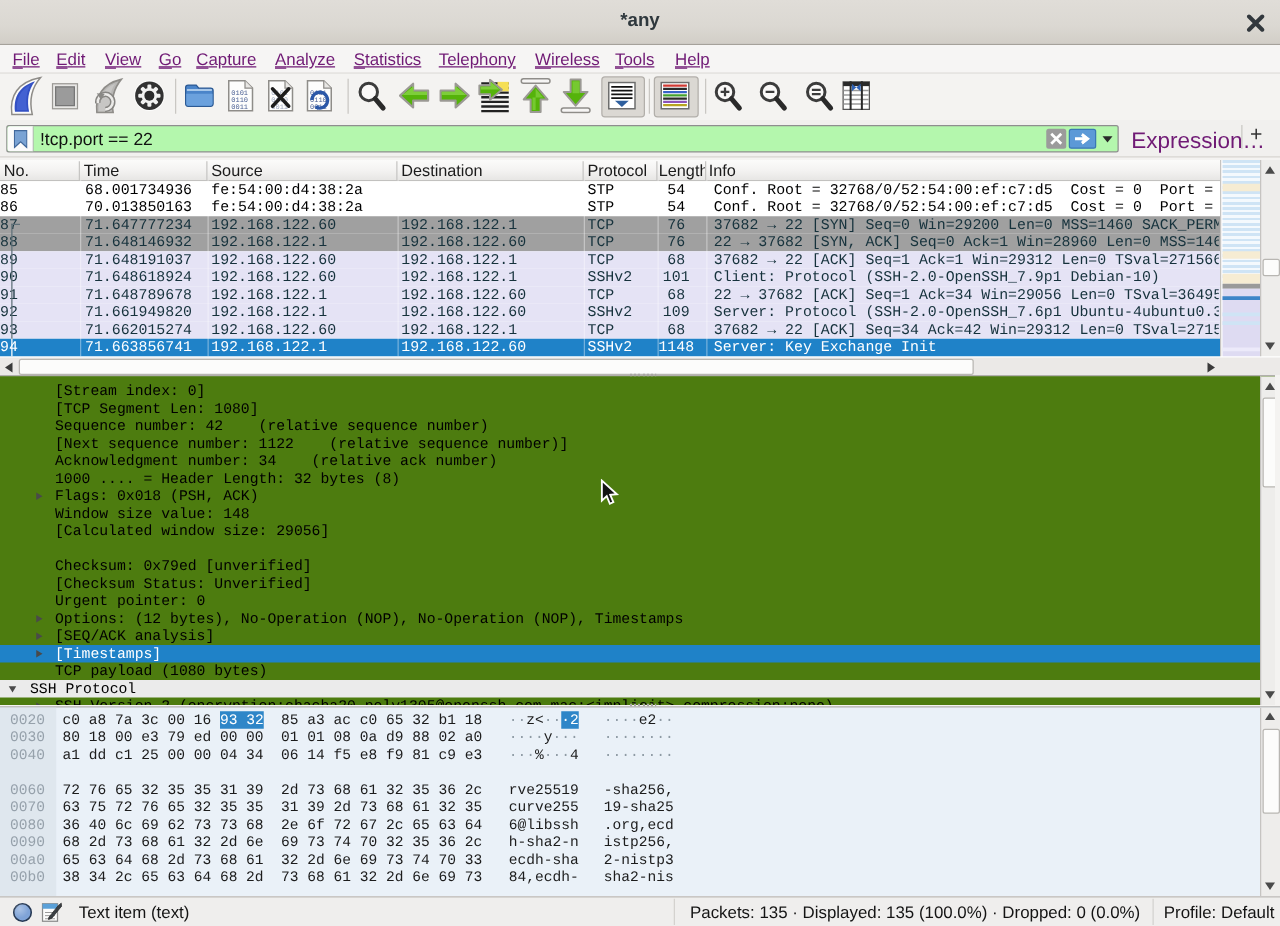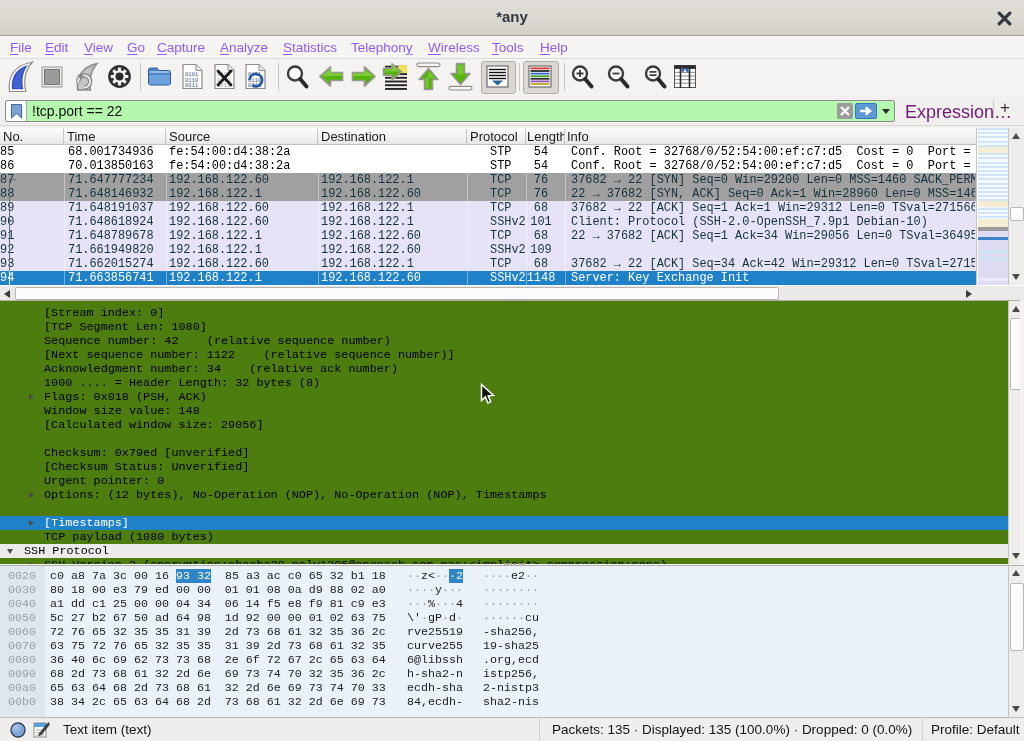--- a/index.html
+++ b/index.html
@@ -9,21 +9,21 @@
   i{font-style:normal;}
   b{font-weight:normal;}
   
   #titlebar{left:0;top:0;width:1024px;height:35px;
     background:linear-gradient(180deg,#e0ddd8 0%,#dbd8d2 60%,#d2cec7 100%);
     border-bottom:1px solid #a5a19a;}
   #title{left:0;top:8px;width:1024px;text-align:center;font-size:15px;
     font-weight:bold;color:#2f383d;}
   
   #menubar{left:0;top:36px;width:1024px;height:22px;background:#f6f5f4;border-bottom:1px solid #dcdad6;}
-  #menubar span{position:absolute;top:4px;font-size:13.5px;color:#8b5cf6;}
+  #menubar span{position:absolute;top:4px;font-size:13.5px;color:#701a75;text-decoration:underline;}
   #menubar u{text-decoration:underline;text-underline-offset:2px;}
   
   #toolbar{left:0;top:59px;width:1024px;height:37px;background:#f4f3f1;}
   .tsep{position:absolute;top:4px;width:1px;height:28px;background:#c9c7c3;}
   .tbtn{position:absolute;top:2px;height:31px;background:#dbd8d3;
     border:1px solid #b2afaa;border-radius:3px;}
   
   #filterbar{left:0;top:96px;width:1024px;height:29px;background:#f1f0ee;
     border-bottom:1px solid #d7d5d1;}
   #finput{position:absolute;left:5px;top:4px;width:888px;height:20px;
@@ -38,21 +38,21 @@
     border-bottom:1px solid #c2c1bf;}
   #phead span{position:absolute;top:1px;font-size:13px;color:#1b1b1b;}
   .hsep{position:absolute;top:1px;width:1px;height:15px;background:#c6c5c3;}
   .prow{position:absolute;left:0;width:976px;height:14px;line-height:14.5px;
     font-family:"Liberation Mono",monospace;font-size:11.9px;}
   .prow span{position:absolute;white-space:pre;}
   .cn{left:0;width:61px;text-align:left;}
   .ct{left:68px;}
   .cs{left:169px;}
   .cd{left:321px;}
-  .cp{left:470px;margin-left:20px;}
+  .cp{left:470px;}
   .cl{left:516px;width:50px;text-align:center;}
   .ci{left:571px;width:404px;overflow:hidden;}
   .rw{background:#ffffff;color:#000000;}
   .rg{background:#a0a0a0;color:#16323c;}
   .rl{background:#e5e3f5;color:#16323c;}
   .rs{background:#1f82c8;color:#ffffff;}
   .gridv{position:absolute;top:16px;width:1px;height:141px;background:rgba(255,255,255,0.38);}
   
   .sb{position:absolute;background:#eeedeb;}
   .sthumb{position:absolute;background:#fcfcfb;border:1px solid #b8b6b2;border-radius:2px;}
@@ -390,20 +390,21 @@
       <span class="cl">68</span>
       <span class="ci">22 → 37682 [ACK] Seq=1 Ack=34 Win=29056 Len=0 TSval=36495</span>
     </div>
   <div class="prow rl" style="top:115px">
       <span class="cn">92</span>
       <span class="ct">71.661949820</span>
       <span class="cs">192.168.122.1</span>
       <span class="cd">192.168.122.60</span>
       <span class="cp">SSHv2</span>
       <span class="cl">109</span>
+      <span class="ci">Server: Protocol (SSH-2.0-OpenSSH_7.6p1 Ubuntu-4ubuntu0.3</span>
     </div>
   <div class="prow rl" style="top:129px">
       <span class="cn">93</span>
       <span class="ct">71.662015274</span>
       <span class="cs">192.168.122.60</span>
       <span class="cd">192.168.122.1</span>
       <span class="cp">TCP</span>
       <span class="cl">68</span>
       <span class="ci">37682 → 22 [ACK] Seq=34 Ack=42 Win=29312 Len=0 TSval=2715</span>
     </div>
@@ -486,20 +487,24 @@
   <div class="drow" style="top:159px">
       <span style="left:44px">[Checksum Status: Unverified]</span>
     </div>
   <div class="drow" style="top:173px">
       <span style="left:44px">Urgent pointer: 0</span>
     </div>
   <div class="drow" style="top:187px">
       <i class="tri trir" style="left:29px"></i>
       <span style="left:44px">Options: (12 bytes), No-Operation (NOP), No-Operation (NOP), Timestamps</span>
     </div>
+  <div class="drow" style="top:201px">
+      <i class="tri trir" style="left:29px"></i>
+      <span style="left:44px">[SEQ/ACK analysis]</span>
+    </div>
   <div class="drow" style="top:215px;background:#1f82c8;color:#fff">
       <i class="tri trir" style="left:29px"></i>
       <span style="left:44px">[Timestamps]</span>
     </div>
   <div class="drow" style="top:229px">
       <span style="left:44px">TCP payload (1080 bytes)</span>
     </div>
   <div class="drow" style="top:243px;background:#ebebeb">
       <i class="tri trid" style="left:7px"></i>
       <span style="left:24px">SSH Protocol</span>
@@ -525,26 +530,20 @@
       <span class="xoff">0030</span>
       <span class="xh1">80 18 00 e3 79 ed 00 00  01 01 08 0a d9 88 02 a0</span>
       <span class="xa1"><i class="dot">····</i>y<i class="dot">···</i></span>
       <span class="xa2"><i class="dot">········</i></span>
     </div>
   <div class="xrow" style="top:31px">
       <span class="xoff">0040</span>
       <span class="xh1">a1 dd c1 25 00 00 04 34  06 14 f5 e8 f9 81 c9 e3</span>
       <span class="xa1"><i class="dot">···</i>%<i class="dot">···</i>4</span>
       <span class="xa2"><i class="dot">········</i></span>
-    </div>
-  <div class="xrow" style="top:45px">
-      <span class="xoff">0050</span>
-      <span class="xh1">5c 27 b2 67 50 ad 64 98  1d 92 00 00 01 02 63 75</span>
-      <span class="xa1">\'<i class="dot">·</i>gP<i class="dot">·</i>d<i class="dot">·</i></span>
-      <span class="xa2"><i class="dot">······</i>cu</span>
     </div>
   <div class="xrow" style="top:59px">
       <span class="xoff">0060</span>
       <span class="xh1">72 76 65 32 35 35 31 39  2d 73 68 61 32 35 36 2c</span>
       <span class="xa1">rve25519</span>
       <span class="xa2">-sha256,</span>
     </div>
   <div class="xrow" style="top:73px">
       <span class="xoff">0070</span>
       <span class="xh1">63 75 72 76 65 32 35 35  31 39 2d 73 68 61 32 35</span>

